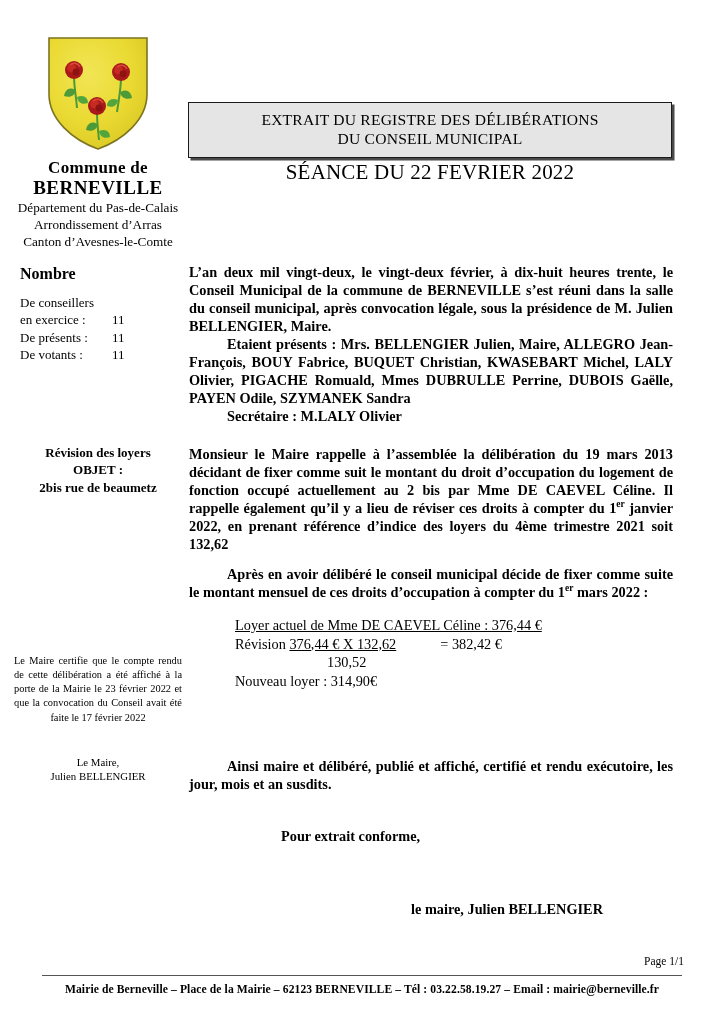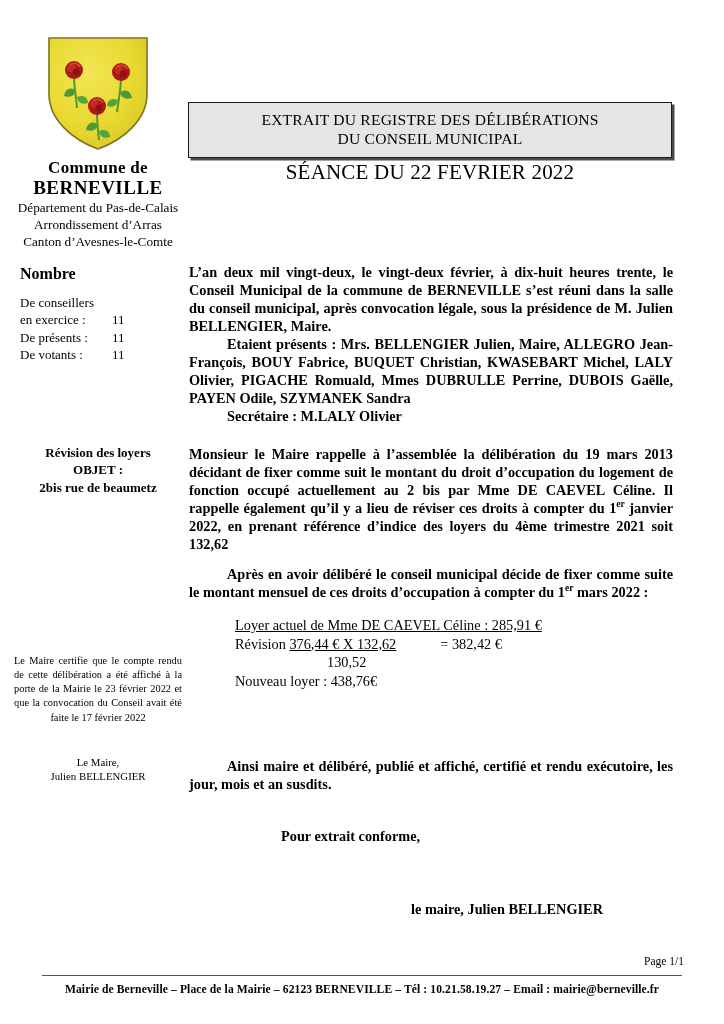--- a/index.html
+++ b/index.html
@@ -276,41 +276,41 @@
     <div class="gap-md"></div>
 
     <p><span>Monsieur le Maire rappelle à l’assemblée la délibération du 19 mars 2013 décidant de fixer comme suit le montant du droit d’occupation du logement de fonction occupé actuellement au 2 bis par Mme DE CAEVEL Céline. Il rappelle également qu’il y a lieu de réviser ces droits à compter du 1</span><sup class="er">er</sup><span> janvier 2022, en prenant référence d’indice des loyers du 4ème trimestre 2021 soit 132,62</span></p>
 
     <div class="gap-sm"></div>
 
     <p class="indent"><span>Après en avoir délibéré le conseil municipal décide de fixer comme suite le montant mensuel de ces droits d’occupation à compter du 1</span><sup class="er">er</sup><span> mars 2022 :</span></p>
 
     <div class="calc">
       <div class="calc-row">
-        <span class="u">Loyer actuel de Mme DE CAEVEL Céline : 285,91 €</span>
+        <span class="u">Loyer actuel de Mme DE CAEVEL Céline : 376,44 €</span>
       </div>
       <div class="calc-row">
         <span>Révision </span><span class="frac-num">376,44 € X  132,62</span><span class="calc-eq">= 382,42 €</span>
       </div>
       <div class="calc-denom">130,52</div>
-      <div>Nouveau loyer : 438,76€</div>
+      <div>Nouveau loyer : 314,90€</div>
     </div>
 
     <div class="gap-lg"></div>
     <div class="gap-lg"></div>
 
     <p class="indent">Ainsi maire et délibéré, publié et affiché, certifié et rendu exécutoire, les jour, mois et an susdits.</p>
 
     <div class="gap-lg"></div>
 
     <p style="text-indent:92px">Pour extrait conforme,</p>
 
     <div class="gap-lg"></div>
     <div class="gap-md"></div>
 
     <p style="text-indent:222px">le maire, Julien BELLENGIER</p>
   </div>
 
   <div class="page-num">Page 1/1</div>
   <div class="footer-rule"></div>
-  <div class="footer-text">Mairie de Berneville – Place de la Mairie – 62123 BERNEVILLE – Tél : 10.21.58.19.27 – Email : mairie@berneville.fr</div>
+  <div class="footer-text">Mairie de Berneville – Place de la Mairie – 62123 BERNEVILLE – Tél : 03.22.58.19.27 – Email : mairie@berneville.fr</div>
 
 </div>
 
 </body></html>

